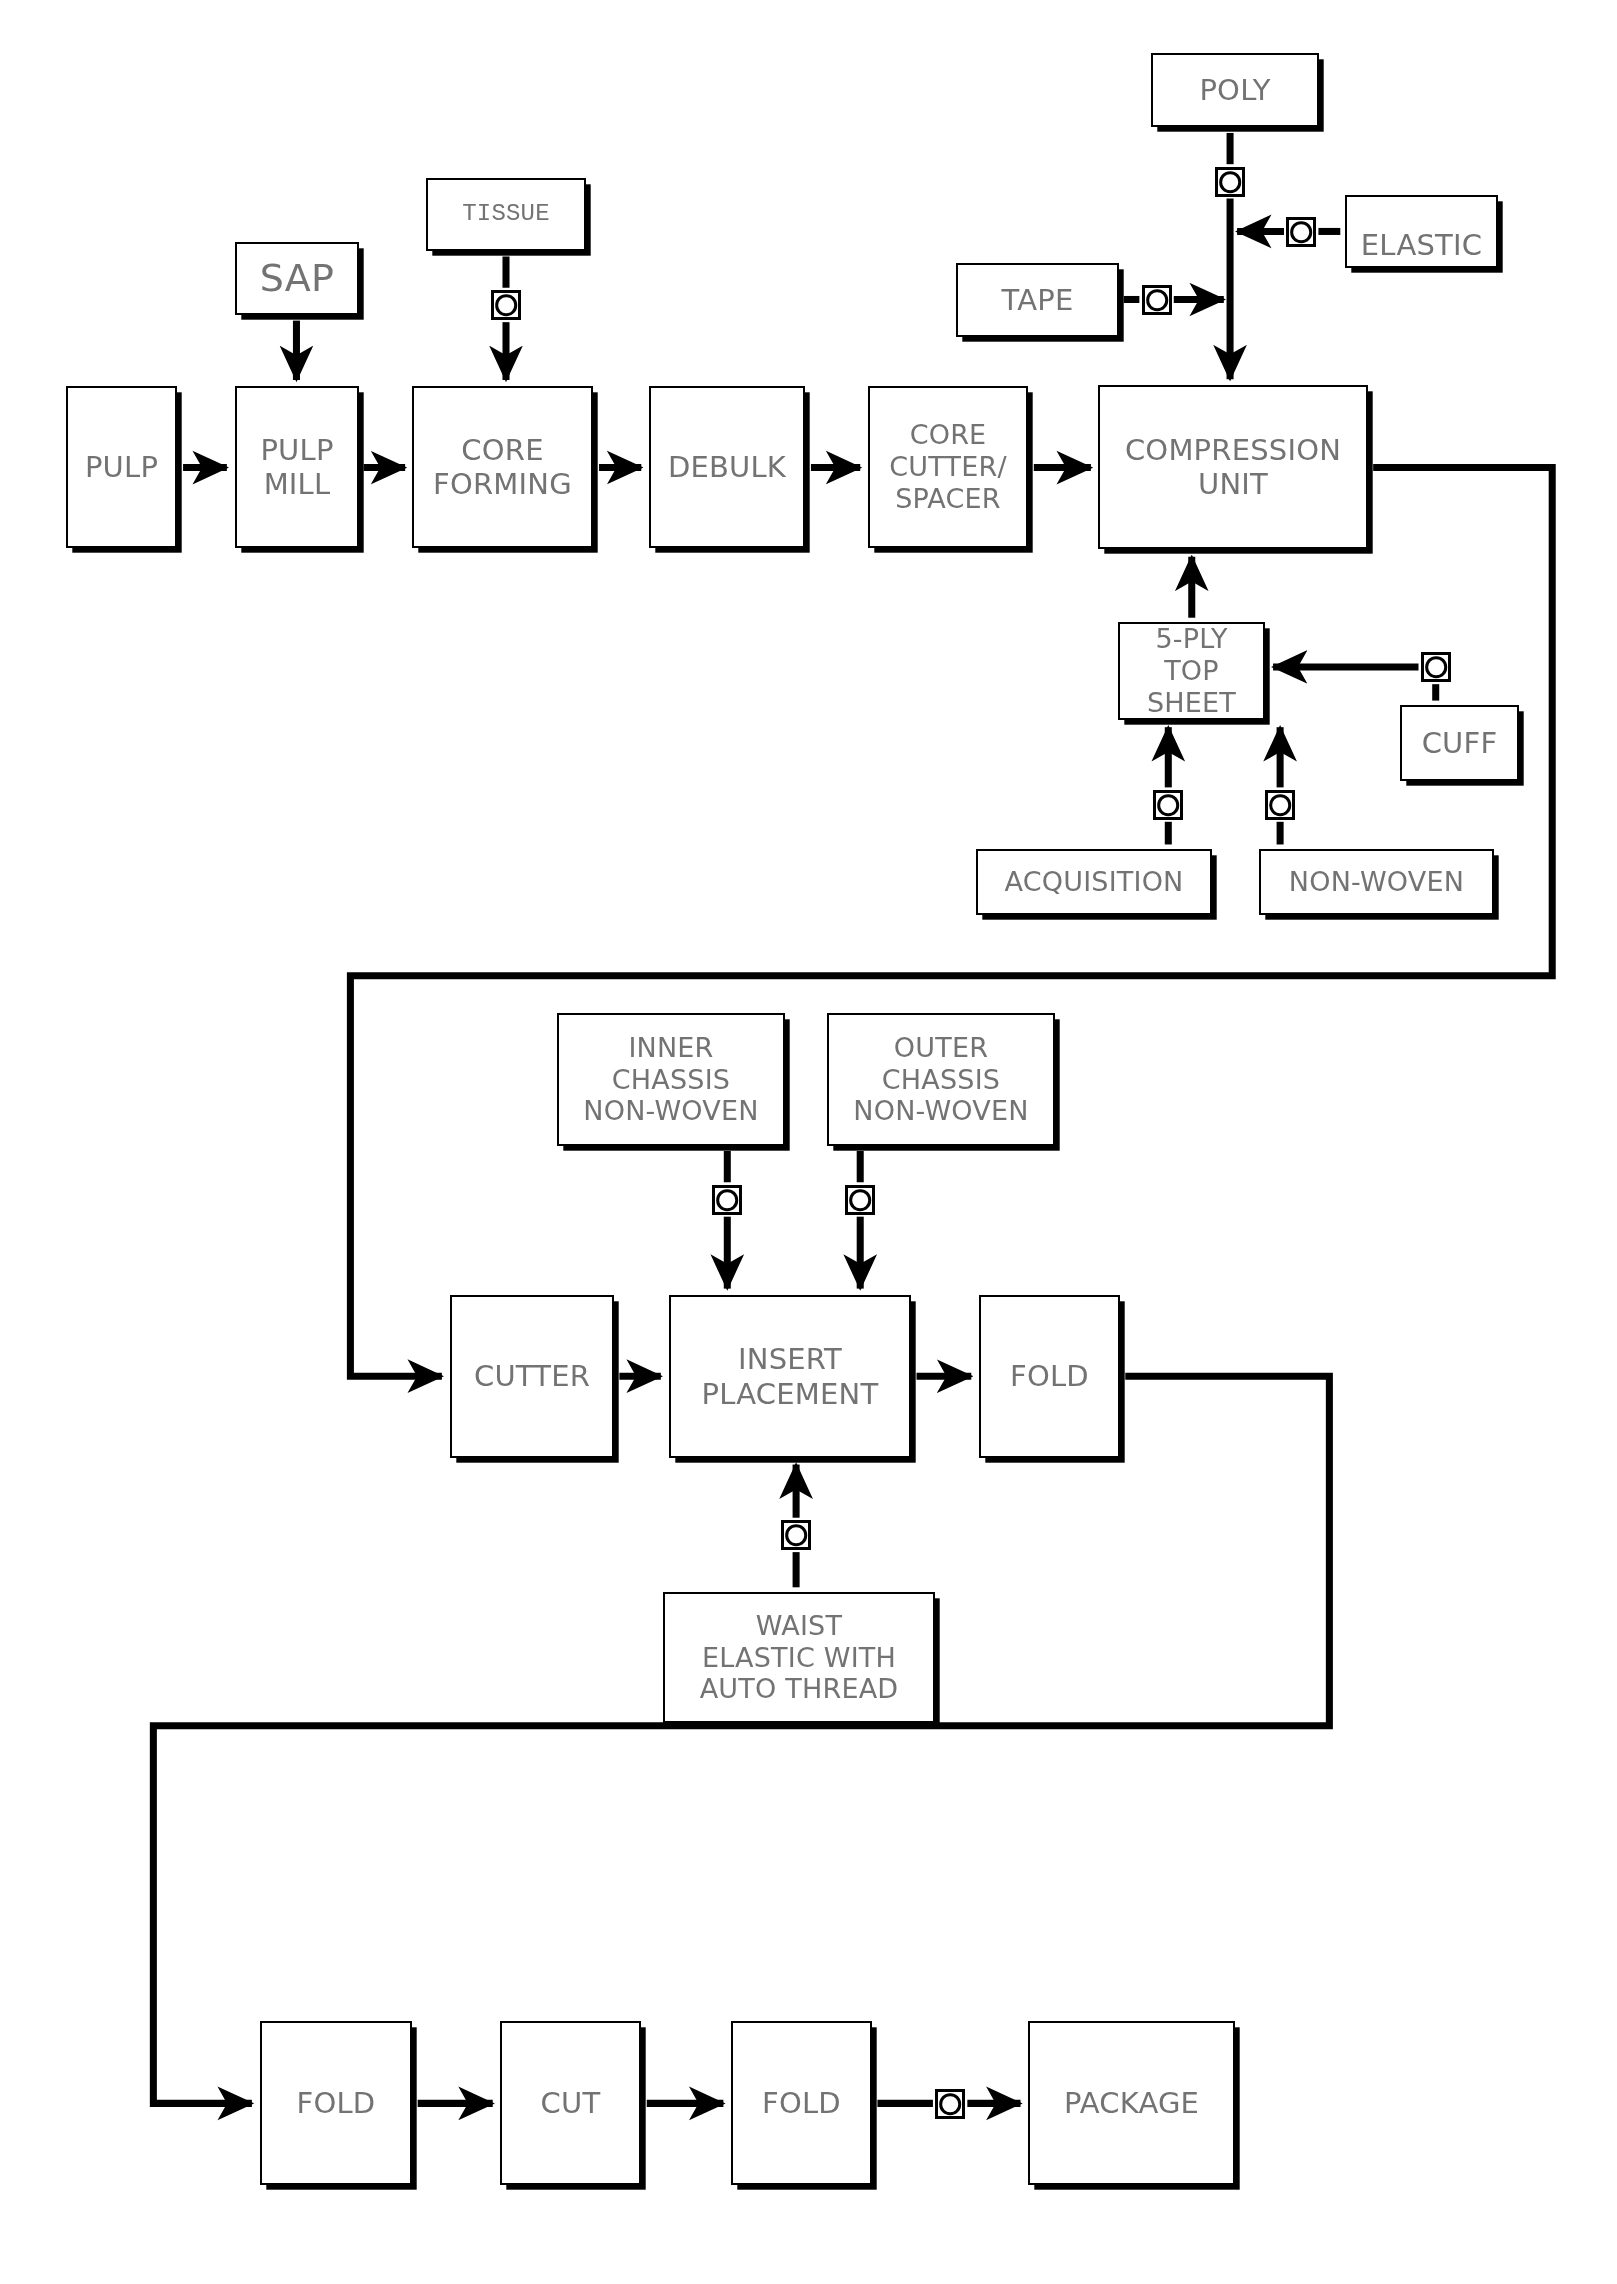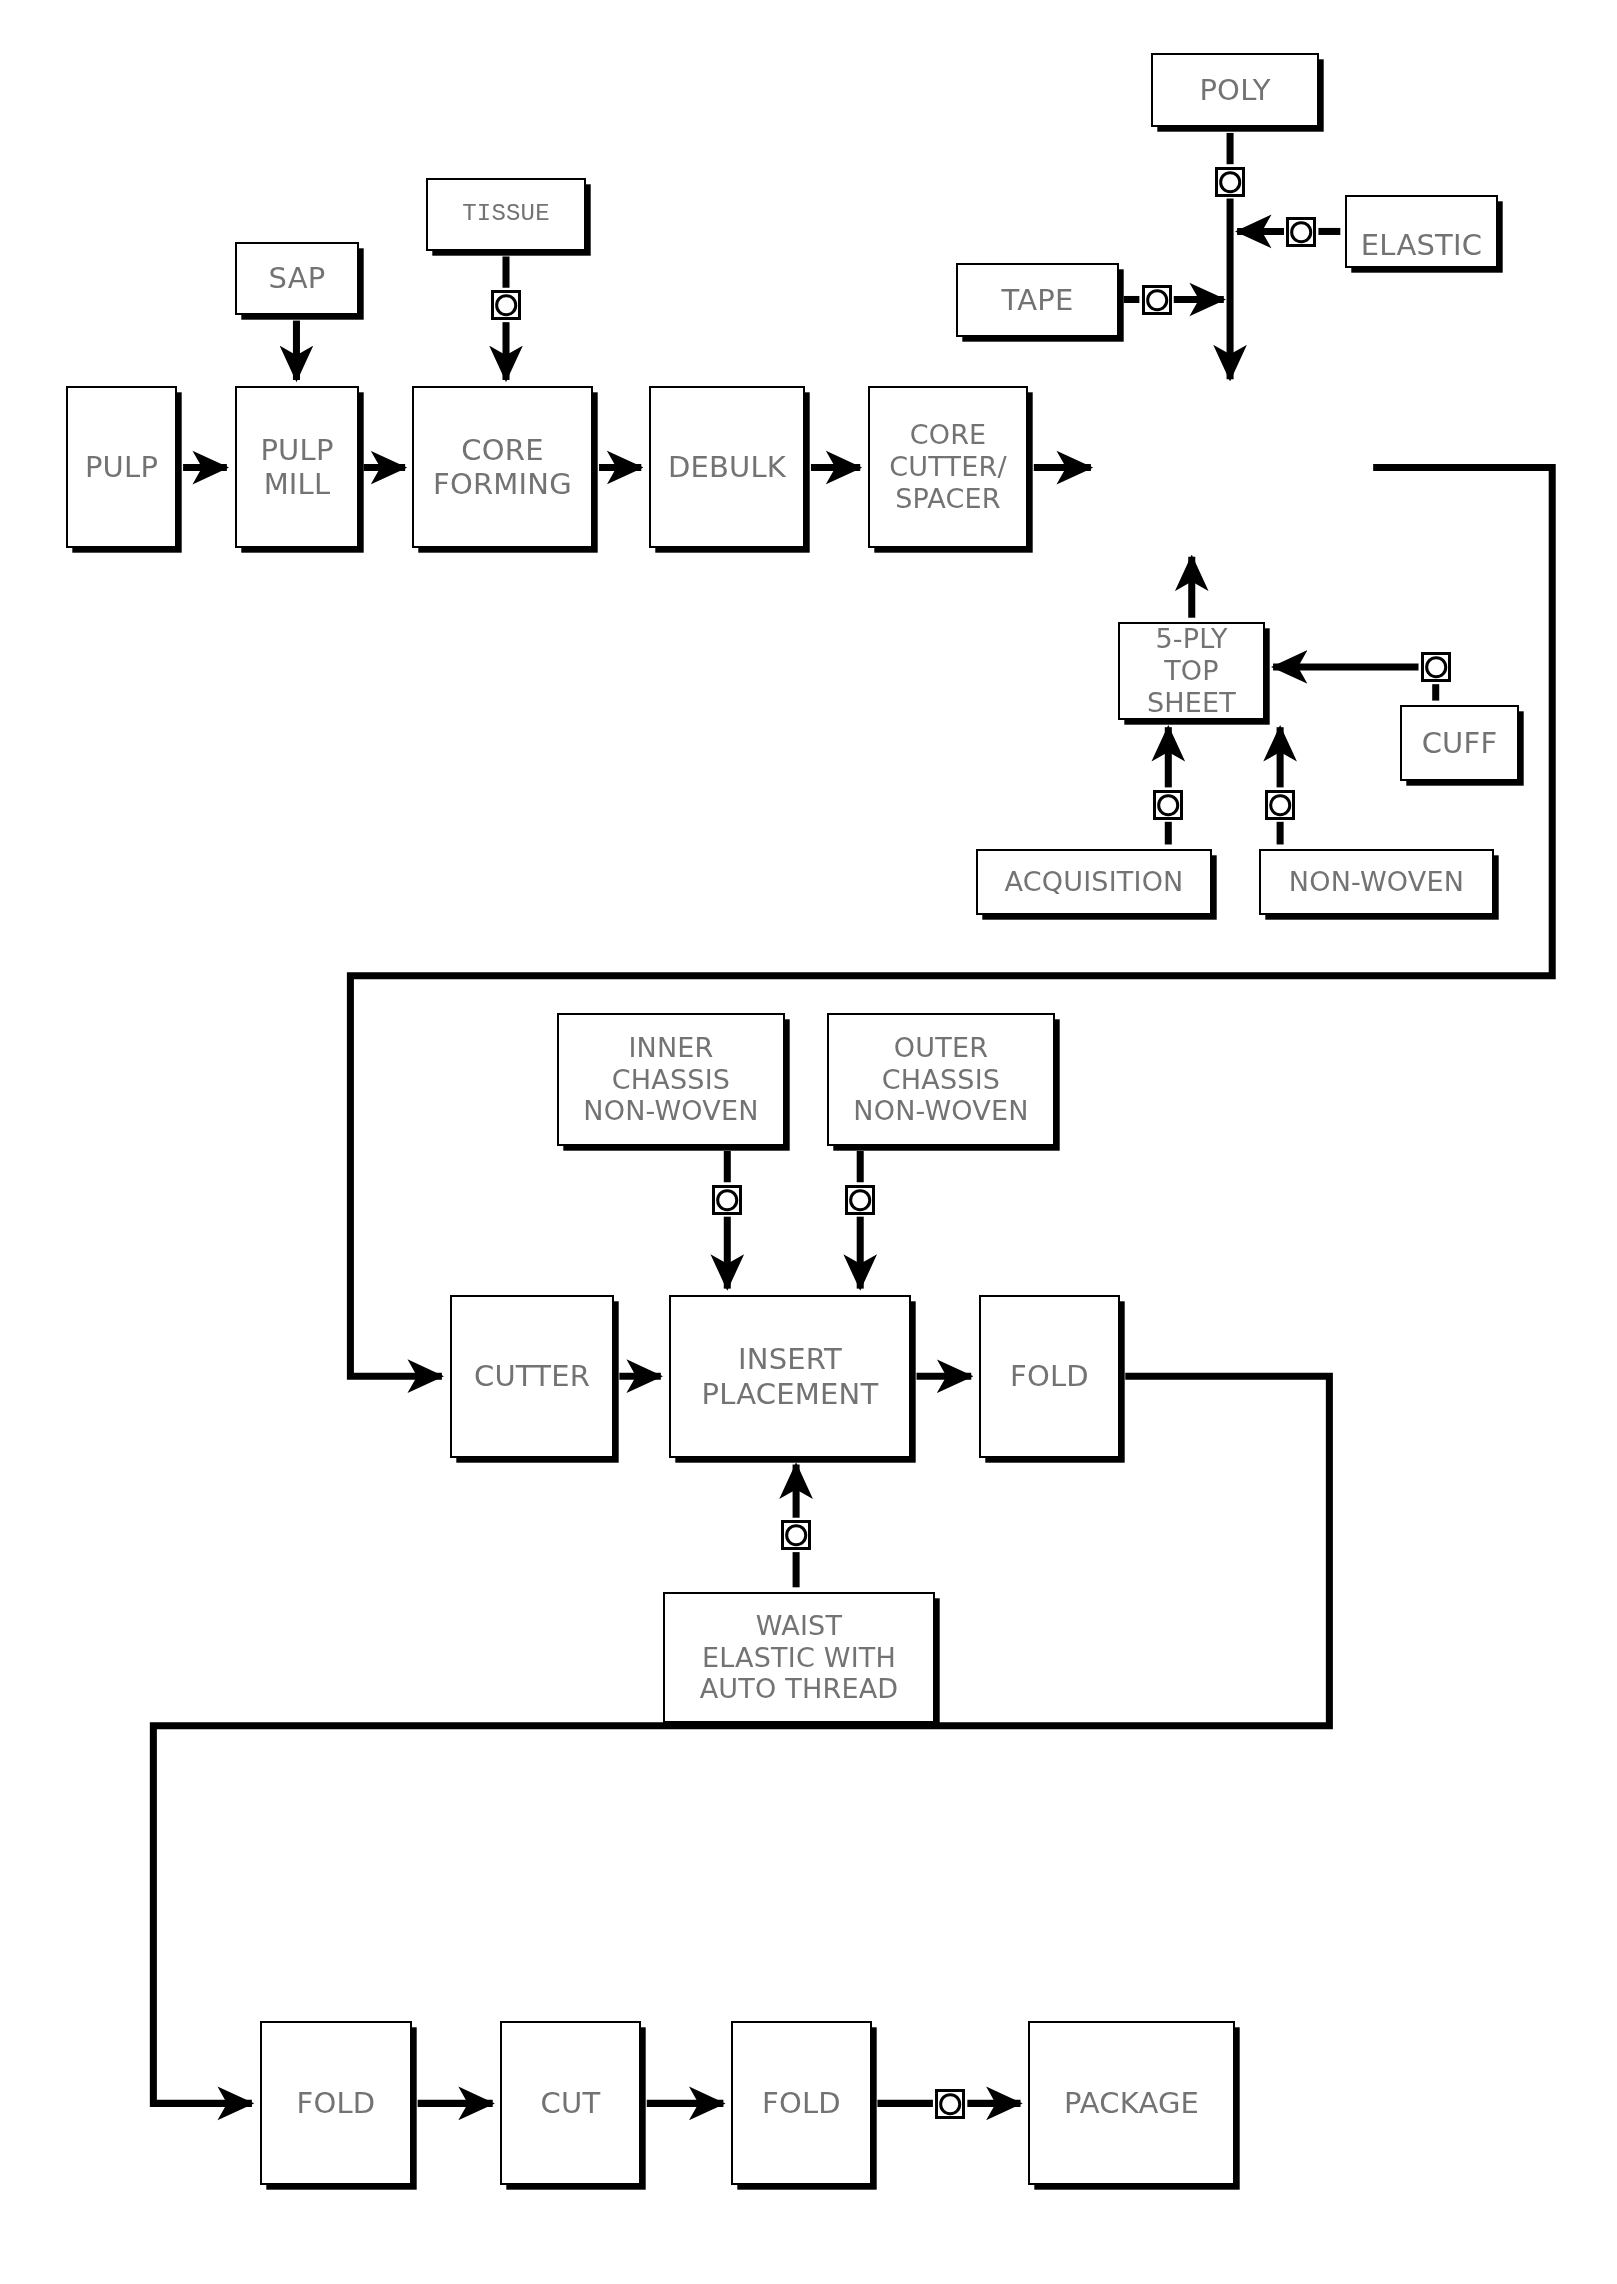--- a/index.html
+++ b/index.html
@@ -81,41 +81,45 @@
       <line x1="1122" y1="2690" x2="1193" y2="2690"></line>
       <line x1="1237" y1="2690" x2="1305" y2="2690" marker-end="url(#ah)"></line>
 
     </g>
   </svg>
 
   <div class="node" style="left: 66px; top: 386px; width: 111px; height: 162px;">
       <span class="lbl" style="font-size: 29px;">PULP</span>
     </div>
   <div class="node" style="left: 235px; top: 242px; width: 124px; height: 73px;">
-      <span class="lbl" style="font-size: 29px;">SAP</span>
+      <span class="lbl" style="font-size: 38px;">SAP</span>
     </div>
   <div class="node" style="left: 235px; top: 386px; width: 124px; height: 162px;">
       <span class="lbl" style="font-size: 29px;">PULP
 MILL</span>
     </div>
   <div class="node" style="left: 426px; top: 178px; width: 160px; height: 73px;">
       <span class="lbl" style="font-size: 24px; font-family: Liberation Mono, monospace;">TISSUE</span>
     </div>
   <div class="node" style="left: 412px; top: 386px; width: 181px; height: 162px;">
       <span class="lbl" style="font-size: 29px;">CORE
 FORMING</span>
     </div>
   <div class="node" style="left: 649px; top: 386px; width: 156px; height: 162px;">
       <span class="lbl" style="font-size: 29px;">DEBULK</span>
     </div>
   <div class="node" style="left: 868px; top: 386px; width: 160px; height: 162px;">
       <span class="lbl" style="font-size: 27px;">CORE
 CUTTER/
 SPACER</span>
     </div>
+  <div class="node" style="left: 1098px; top: 385px; width: 270px; height: 164px;">
+      <span class="lbl" style="font-size: 29px;">COMPRESSION
+UNIT</span>
+    </div>
   <div class="node" style="left: 1151px; top: 53px; width: 168px; height: 74px;">
       <span class="lbl" style="font-size: 29px;">POLY</span>
     </div>
   <div class="node" style="left: 1345px; top: 195px; width: 153px; height: 73px;">
       <span class="lbl" style="font-size: 29px; margin-top: 28px;">ELASTIC</span>
     </div>
   <div class="node" style="left: 956px; top: 263px; width: 163px; height: 74px;">
       <span class="lbl" style="font-size: 29px;">TAPE</span>
     </div>
   <div class="node" style="left: 1118px; top: 622px; width: 147px; height: 98px;">

